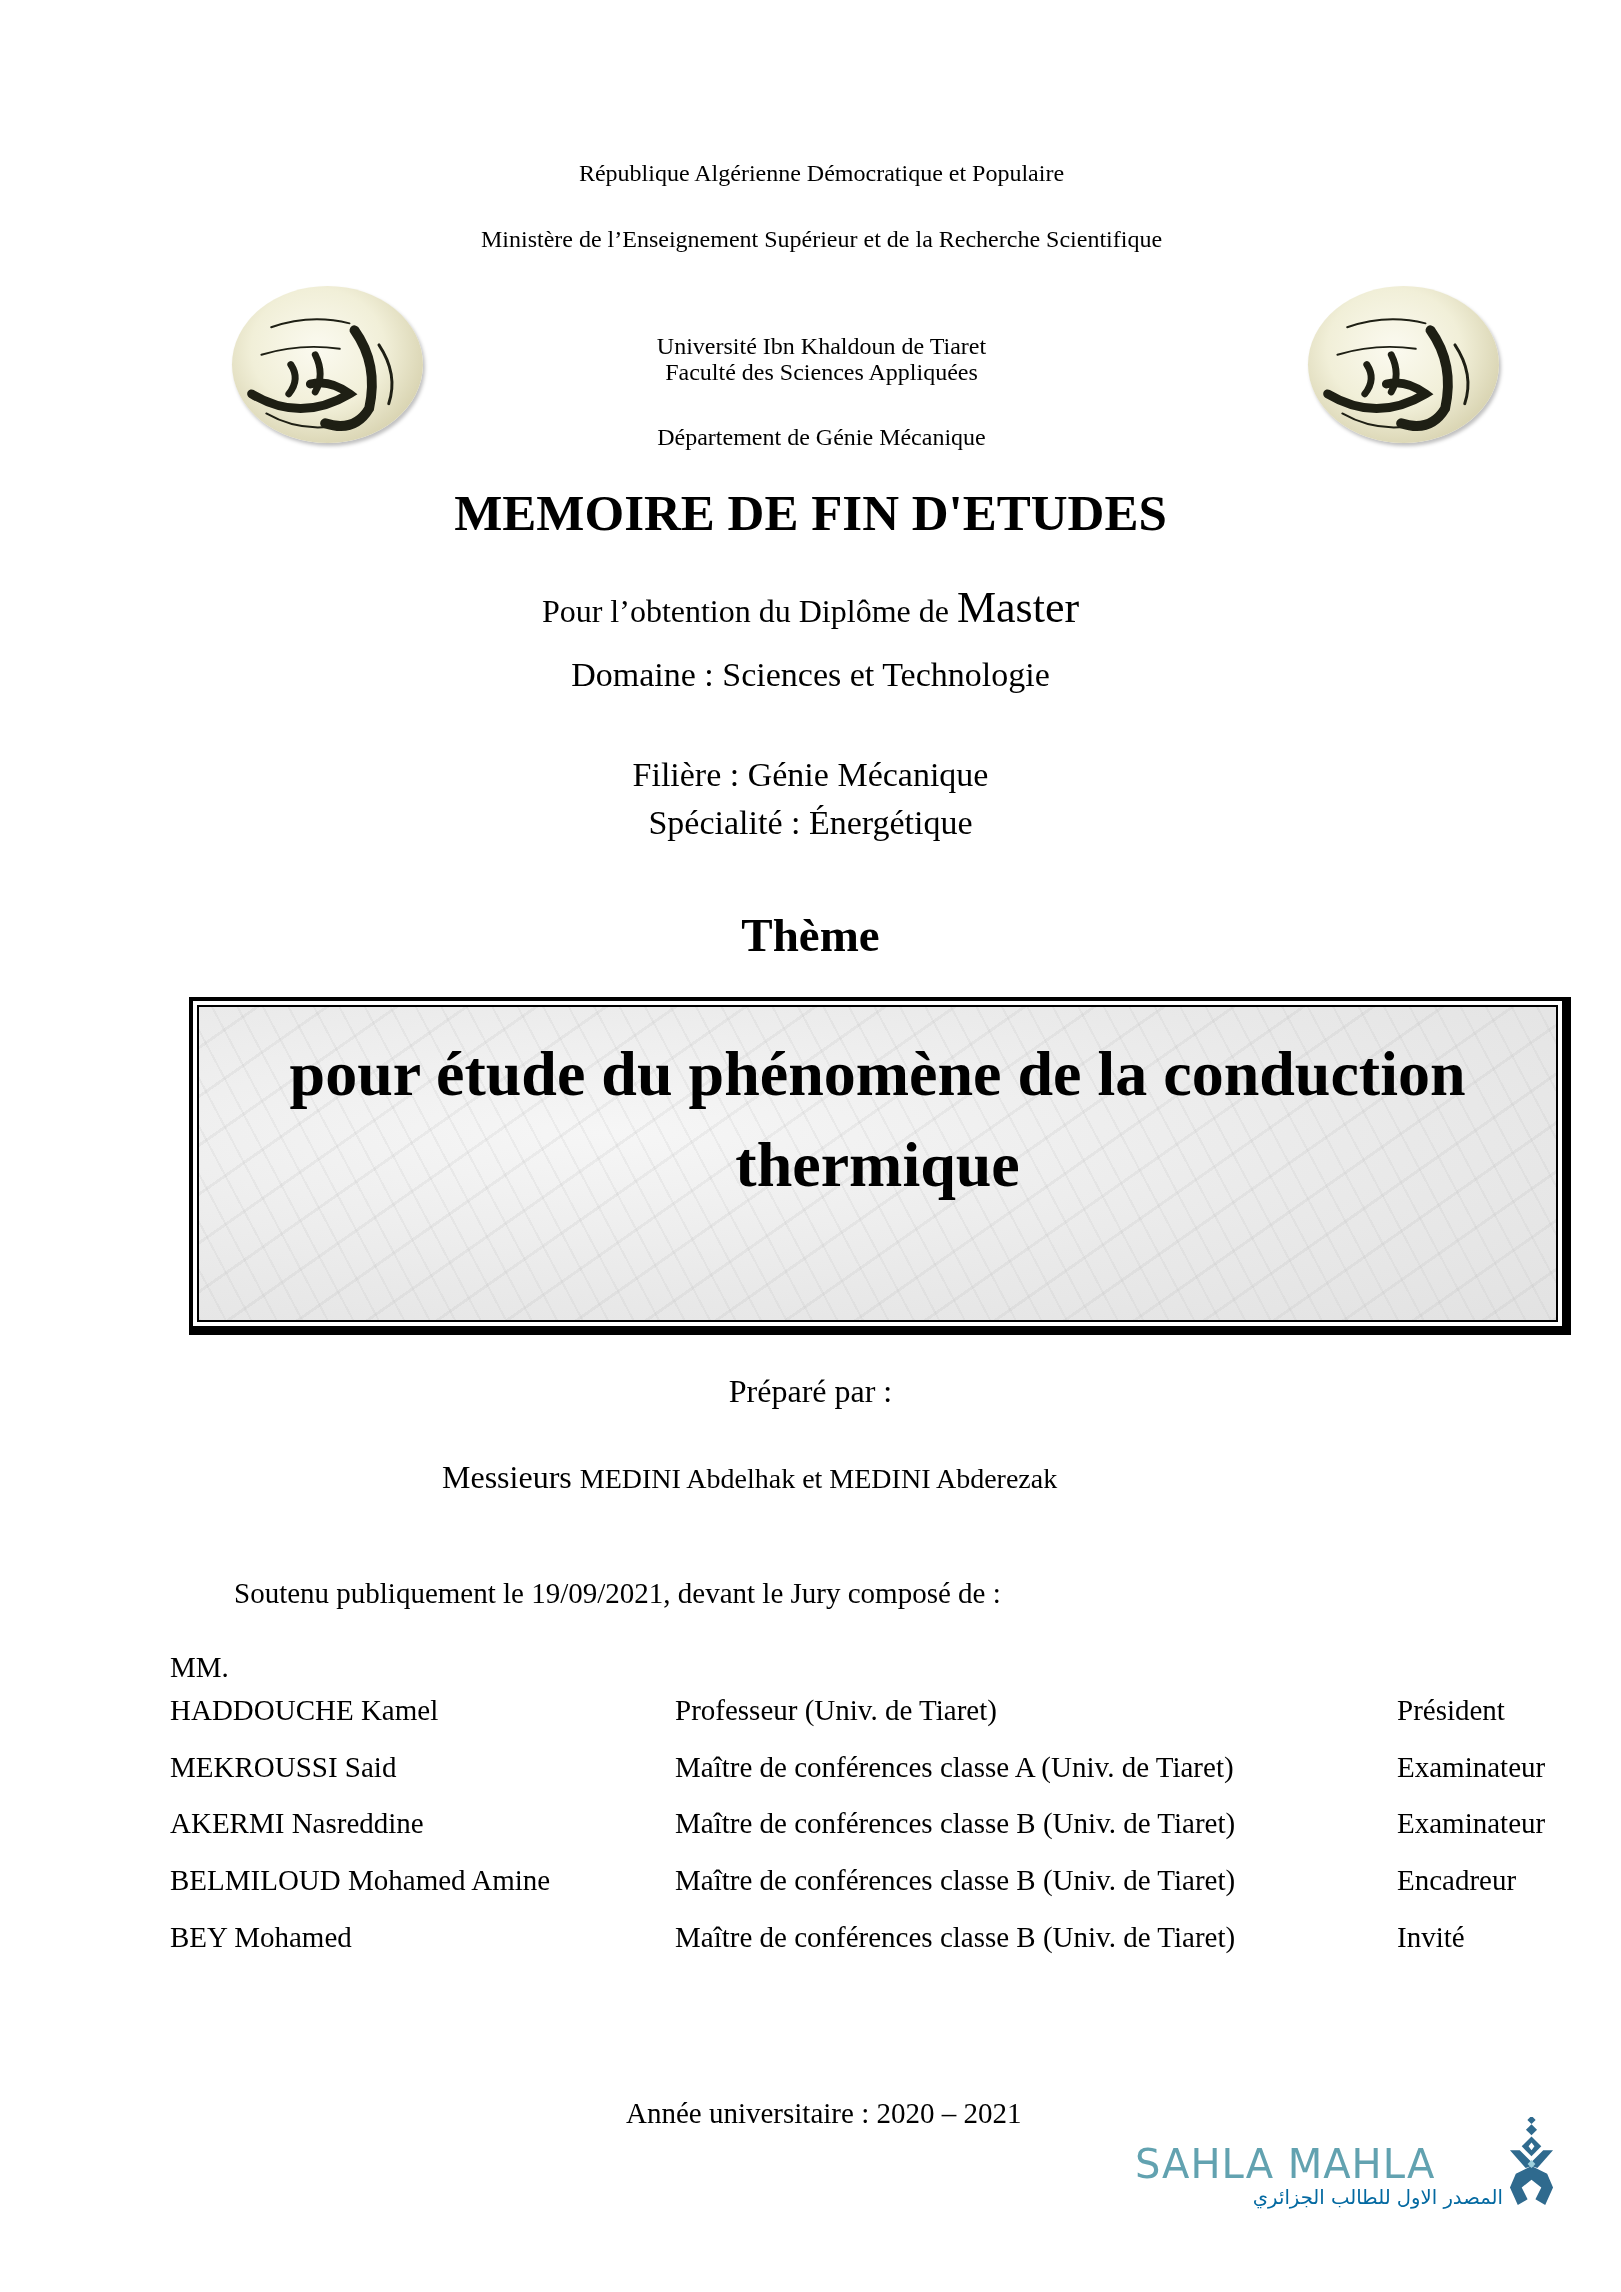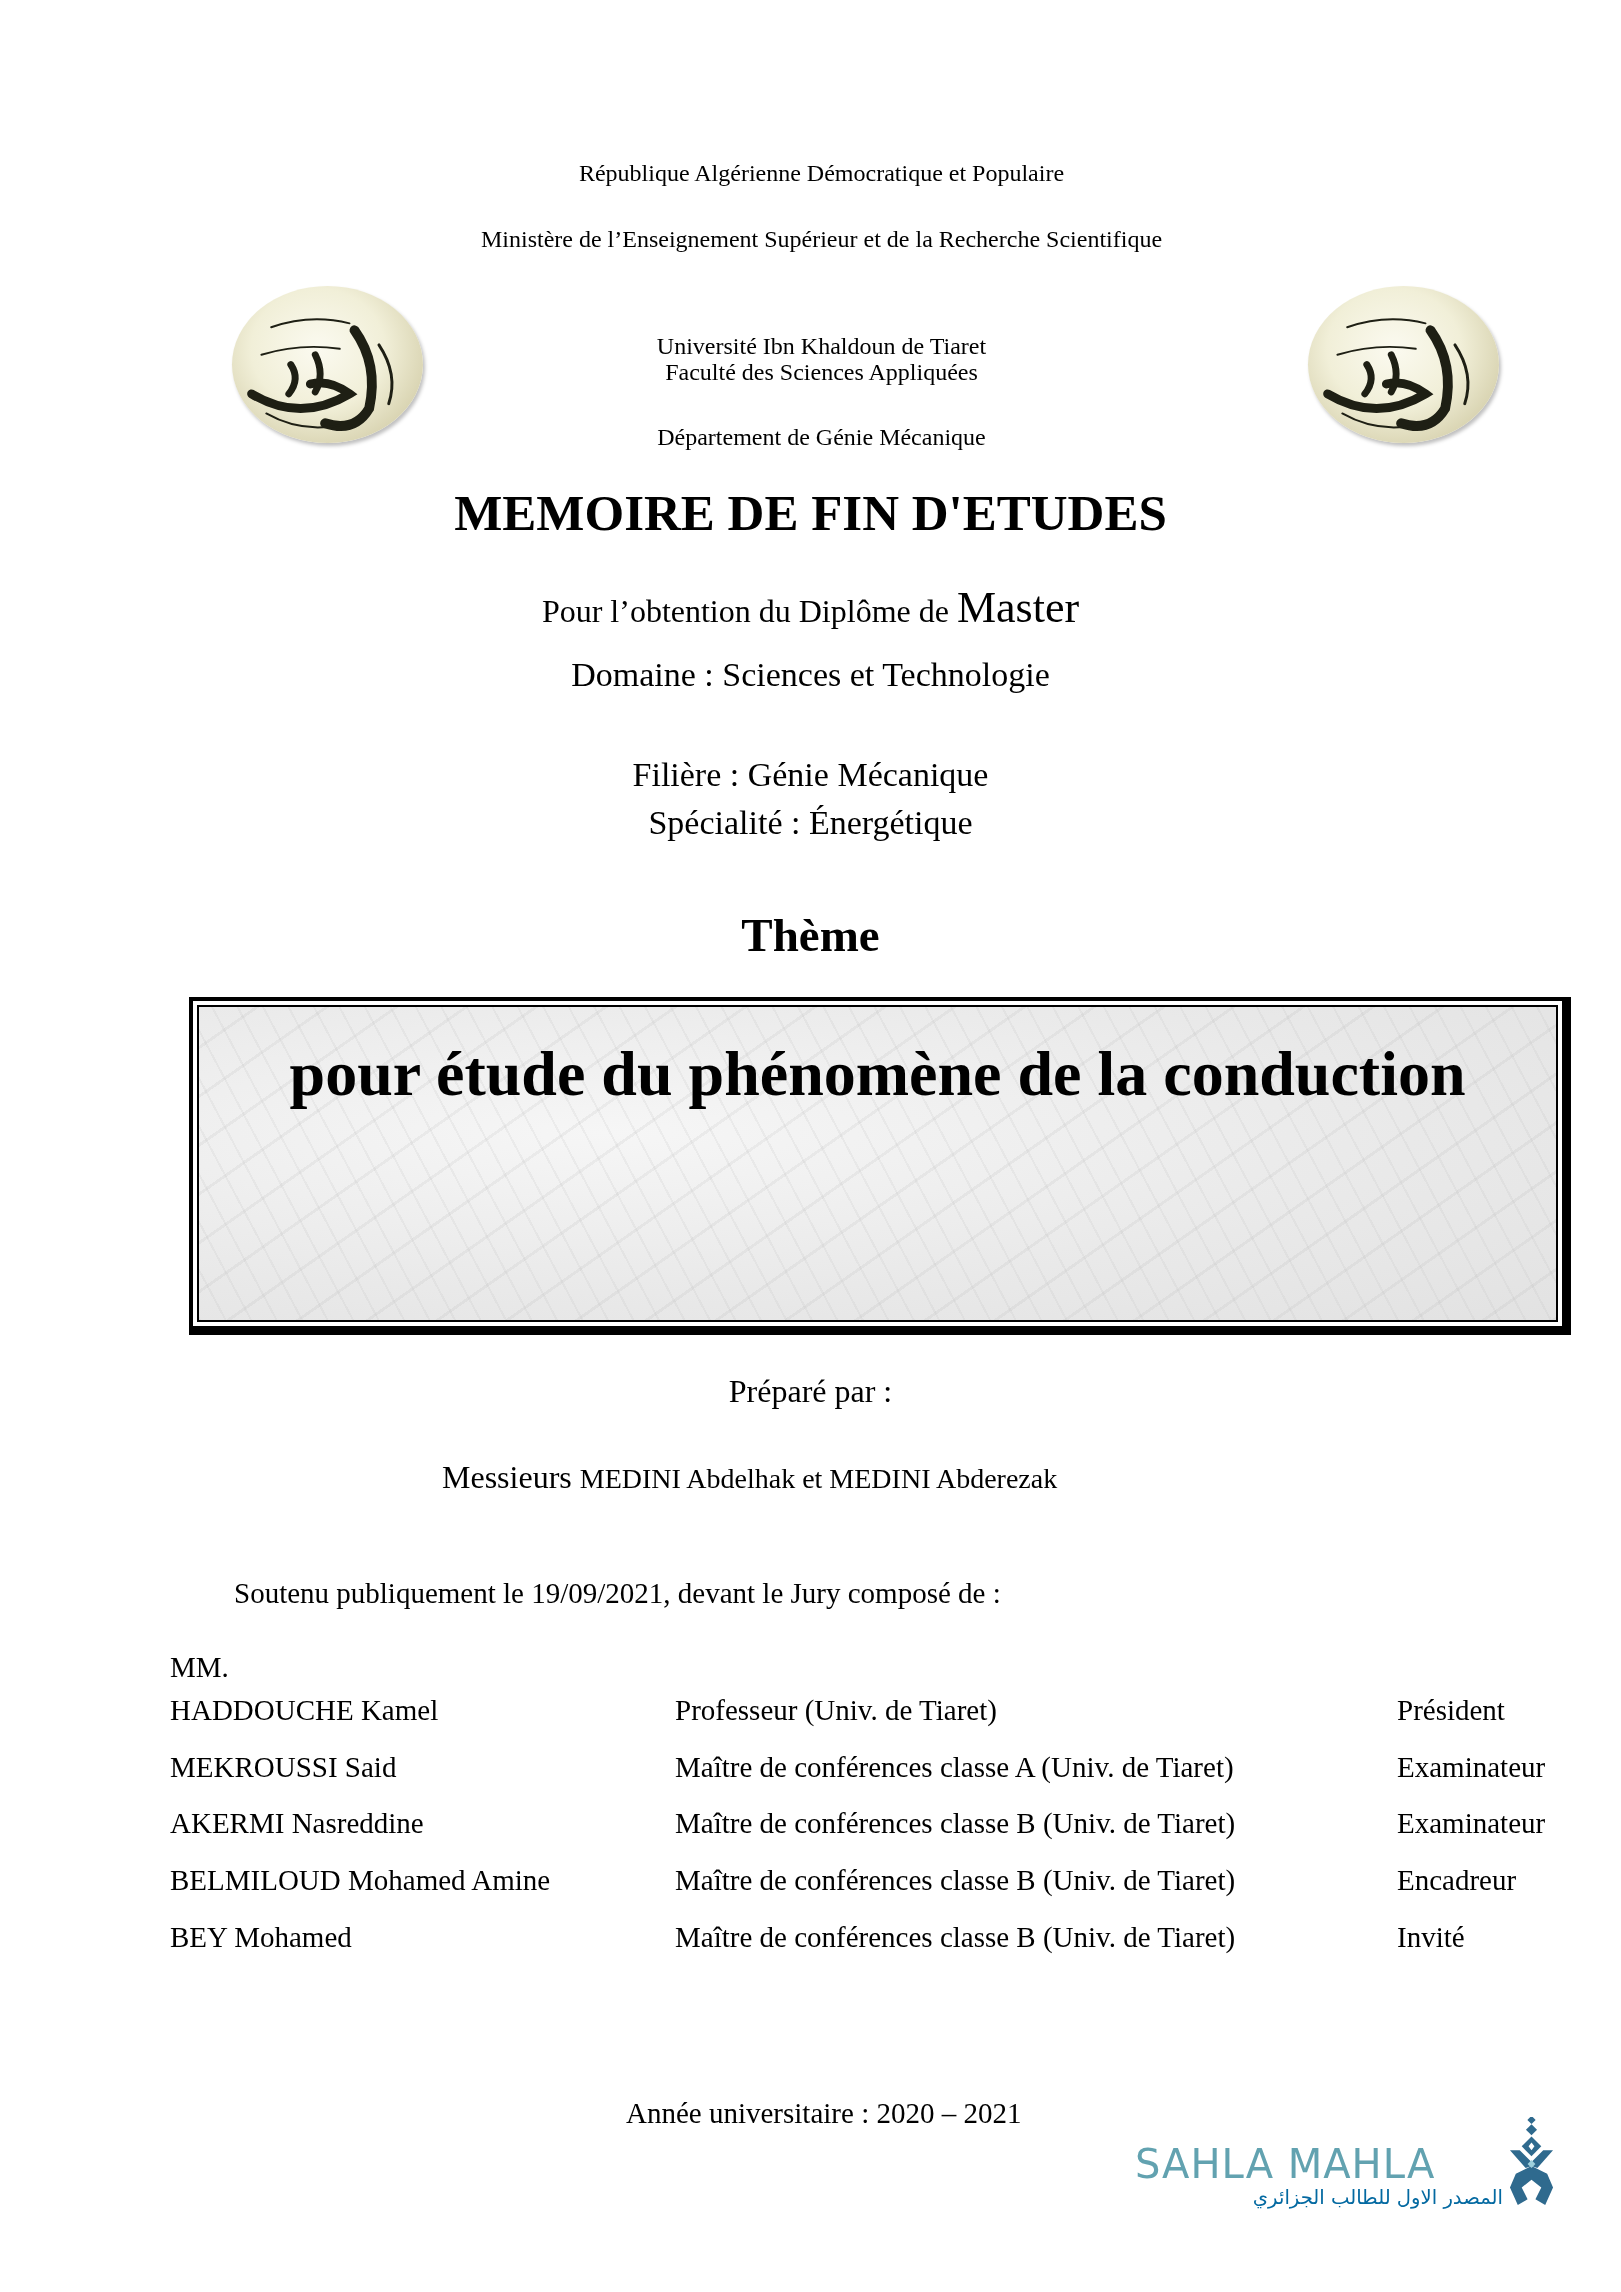--- a/index.html
+++ b/index.html
@@ -102,20 +102,21 @@
 <div class="abs center field" style="top:758px;">Filière : Génie Mécanique</div>
 <div class="abs center field" style="top:806px;">Spécialité : Énergétique</div>
 
 <div class="abs center theme" style="top:912px;">Thème</div>
 
 <div class="title-box">
   <div class="gap">
     <div class="inner">
       <div class="title-text">
         <div>pour étude du phénomène de la conduction</div>
+        <div>thermique</div>
       </div>
     </div>
   </div>
 </div>
 
 <div class="abs center prepare" style="top:1375px;">Préparé par :</div>
 <div class="abs authors" style="top:1461px;">
   <span>Messieurs </span><span class="names">MEDINI Abdelhak et MEDINI Abderezak</span>
 </div>
 

